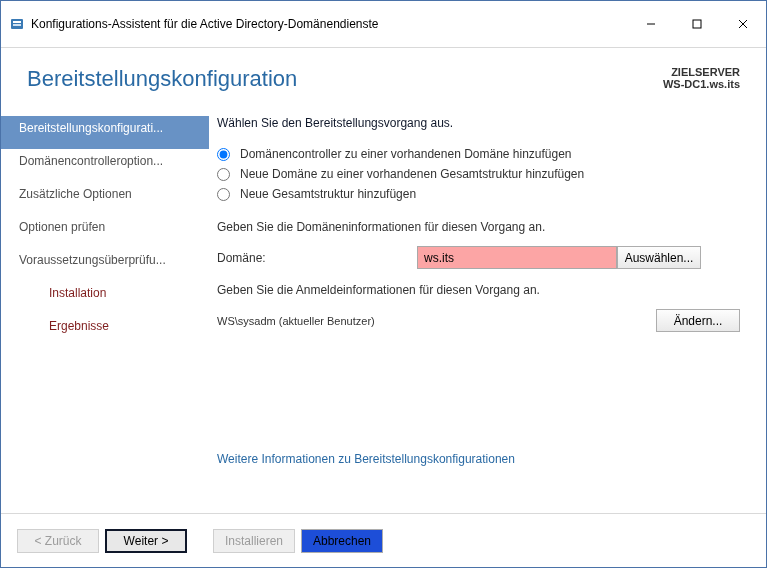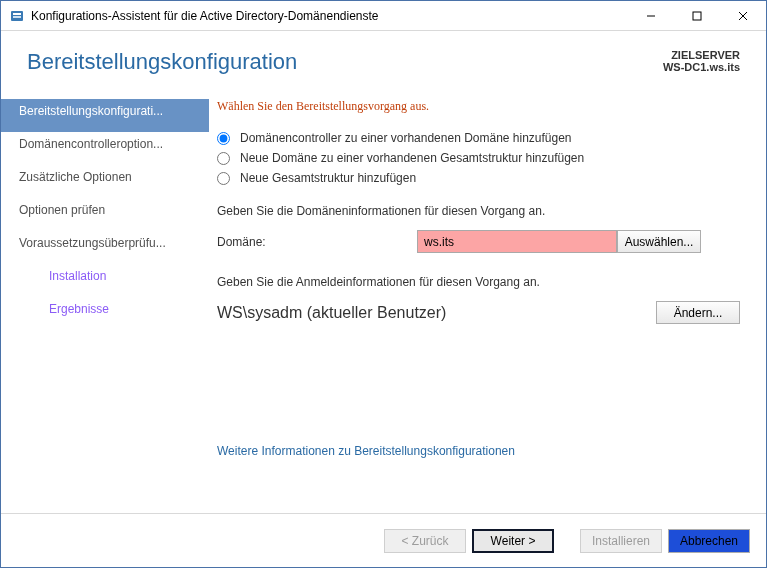--- a/index.html
+++ b/index.html
@@ -2,21 +2,21 @@
 <html><head>
 <meta charset="utf-8">
 <style>
   * { box-sizing: border-box; }
   html, body { margin: 0; padding: 0; font-family: "Segoe UI", Tahoma, sans-serif; font-size: 12px; color: #333; background: #1a5fa0; }
   .window {
     width: 767px; height: 568px; background: #fff; position: relative;
     border: 1px solid #4a72a8; display: flex; flex-direction: column;
   }
   .titlebar {
-    height: 30px; display: flex; align-items: center; padding: 0 0 0 8px;
+    height: 47px; display: flex; align-items: center; padding: 0 0 0 8px;
     border-bottom: 1px solid #d9d9d9; background: #fff;
   }
   .titlebar .title-icon {
     width: 16px; height: 16px; margin-right: 6px;
   }
   .titlebar .title-text { flex: 1; font-size: 12px; color: #000; }
   .win-controls { display: flex; height: 100%; }
   .win-btn {
     width: 46px; height: 100%; display: flex; align-items: center; justify-content: center;
     font-family: "Segoe UI Symbol", sans-serif; font-size: 10px; color: #000;
@@ -37,55 +37,55 @@
   .sidebar {
     width: 208px; padding: 14px 0 0 0;
   }
   .step {
     height: 33px; line-height: 24px; padding: 0 12px 0 18px; font-size: 12px;
     color: #5e5e5e; white-space: nowrap; overflow: hidden; text-overflow: ellipsis;
     cursor: default;
   }
   .step.active { background: #6892c5; color: #fff; }
   .step.clickable { color: #515151; }
-  .step.disabled { color: #8b5cf6; padding-left: 48px; }
+  .step.disabled { color: #7f1d1d; padding-left: 48px; }
   .content {
     flex: 1; padding: 14px 26px 0 8px;
   }
-  .content p.intro { margin: 0 0 14px 0; font-size: 12px; color: #c2410c; font-family: Liberation Serif, serif; }
+  .content p.intro { margin: 0 0 14px 0; font-size: 12px; color: #0f172a; }
   .radio-group { margin-bottom: 16px; }
   .radio-row {
     display: flex; align-items: center; height: 20px; font-size: 12px; color: #333; gap: 6px;
   }
   .radio-row input[type=radio] { margin: 0 4px 0 0; }
   .section-label { font-size: 12px; color: #333; margin: 6px 0 12px 0; }
   .field-row {
-    display: flex; align-items: center; margin-bottom: 22px; gap: 0;
+    display: flex; align-items: center; margin-bottom: 14px; gap: 0;
   }
   .field-label { width: 200px; font-size: 12px; color: #333; }
   .field-input {
     flex: 0 0 200px; height: 23px; border: 1px solid #a9a9a9; padding: 0 6px;
     font-size: 12px; background: #fca5a5; color: #000;
   }
   .field-btn {
     width: 84px; height: 23px; font-size: 12px; border: 1px solid #adadad;
     background: linear-gradient(#fdfdfd, #e9e9e9); cursor: default; padding:0;
   }
   .cred-row {
     display: flex; align-items: center; justify-content: space-between; margin-top: 10px;
   }
-  .cred-row .cred-text { font-size: 16px; color: #333; }
+  .cred-row .cred-text { font-size: 11px; color: #333; }
   .more-link {
     color: #2a6aa4; font-size: 12px; text-decoration: none; display: inline-block;
     margin-top: 120px;
     text-align: right;
   }
   .footer {
     height: 54px; border-top: 1px solid #d9d9d9; display: flex; align-items: center;
-    justify-content: flex-end; padding: 0 16px; gap: 6px; background: #fff;
+    padding: 0 16px; gap: 6px; background: #fff;
   }
   .footer button {
     height: 24px; min-width: 82px; font-size: 12px; border: 1px solid #adadad;
     background: #1d4ed8; cursor: default; padding: 0 10px;
   }
   .footer button.primary {
     border: 2px solid #0f172a; background: #e8e8e8;
   }
   .footer button:disabled {
     color: #9c9c9c; background: #efefef; border-color: #cfcfcf;

